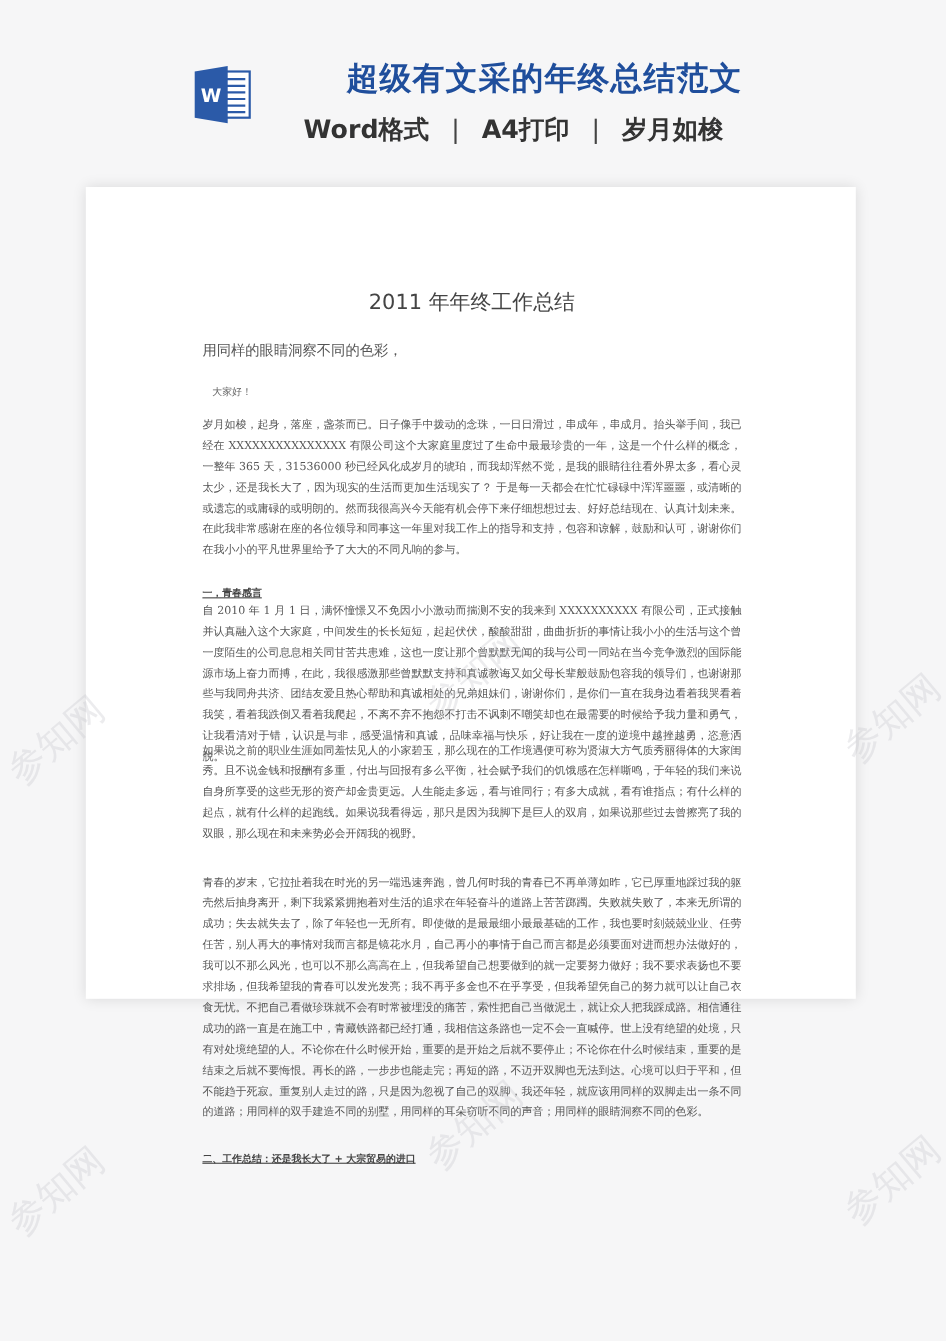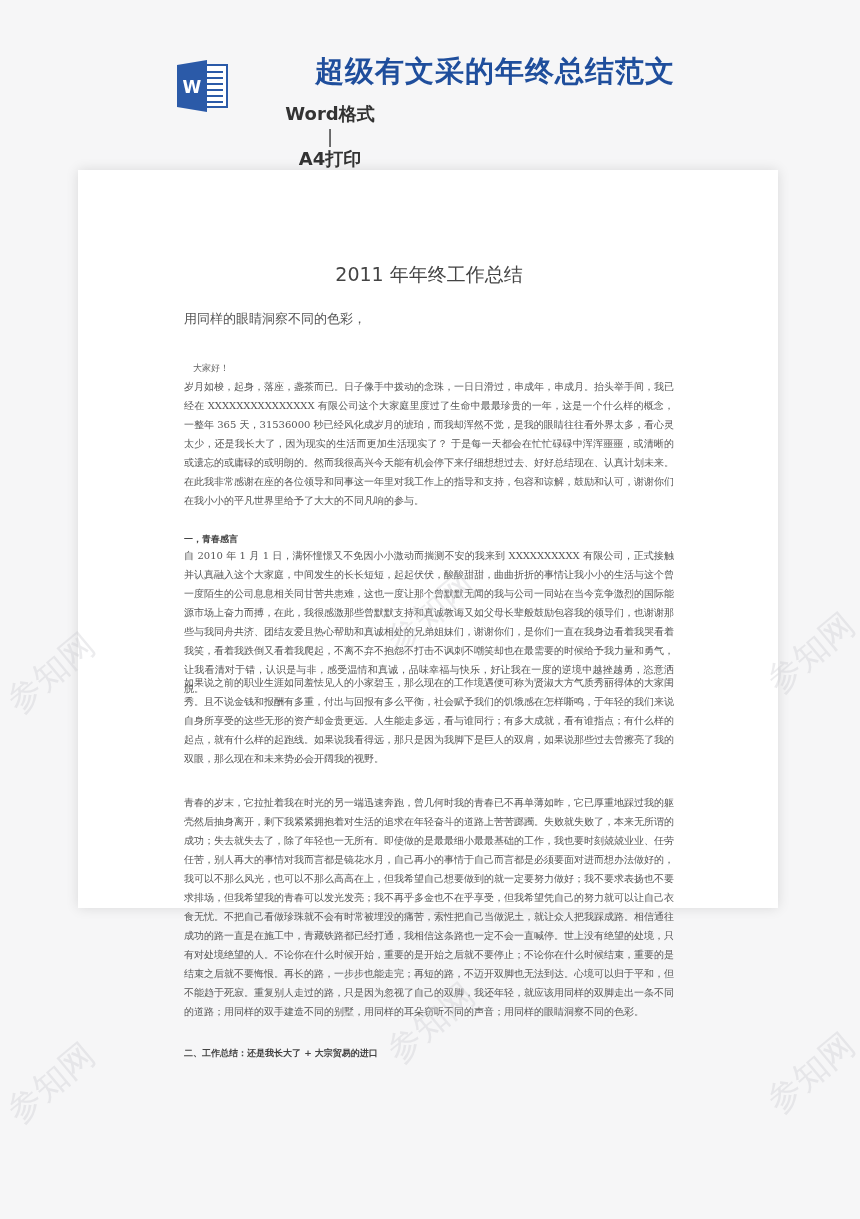--- a/index.html
+++ b/index.html
@@ -14,22 +14,22 @@
     .word-icon { position: absolute; left: 175px; top: 58px; width: 56px; height: 56px; }
     .doc-title {
       position: absolute; left: 276px; top: 52px;
       font-family: "DejaVu Sans", sans-serif;
       font-weight: bold; font-size: 29px; color: #1f4e9c;
       letter-spacing: 1px; white-space: nowrap; margin-left: 39px;
     }
     .doc-sub {
       position: absolute; left: 276px; top: 102px;
       font-family: "DejaVu Sans", sans-serif;
-      font-weight: bold; font-size: 18px; color: #333;
-      white-space: nowrap; display: flex; align-items: center; flex-direction: column;
+      font-weight: bold; font-size: 23px; color: #333;
+      white-space: nowrap; display: flex; align-items: center;
     }
     .doc-sub .sep { margin: 0 20px; font-weight: normal; color: #444; }
 
     .page {
       position: absolute; left: 78px; top: 170px;
       width: 700px; height: 738px;
       background: #ffffff;
       box-shadow: 0 0 12px rgba(0,0,0,0.12);
     }
     .page-inner { position: absolute; left: 106px; top: 0; width: 490px; }
@@ -37,35 +37,35 @@
       position: absolute; top: 92px; left: 0; width: 490px; text-align: center;
       font-family: "DejaVu Sans", sans-serif;
       font-size: 19px; color: #444;
     }
     .salutation {
       position: absolute; top: 140px; left: 0;
       font-family: "DejaVu Serif", serif;
       font-size: 13px; color: #555;
     }
     .greeting {
-      position: absolute; top: 192px; left: 9px;
+      position: absolute; top: 180px; left: 9px;
       font-family: Liberation Mono, monospace;
       font-size: 9px; color: #666;
     }
     .para {
       position: absolute; left: 0; width: 490px;
       font-family: "DejaVu Serif", serif;
       font-size: 10px; line-height: 19px; color: #555;
       text-align: justify; text-justify: inter-character;
       margin: 0;
     }
     .heading {
       position: absolute; left: 0;
       font-family: "DejaVu Sans", sans-serif;
-      font-weight: bold; font-size: 9px; color: #444;
+      font-weight: bold; font-size: 9px; color: #444; text-decoration: underline;
     }
     .watermark {
       position: absolute; font-size: 34px; color: rgba(200,200,205,0.35);
       transform: rotate(-40deg); white-space: nowrap;
       font-family: "DejaVu Sans", sans-serif; pointer-events: none;
     }
   </style>
 </head>
 <body>
 
@@ -82,21 +82,21 @@
     </g>
     <polygon points="2,7 32,2 32,54 2,49" fill="#2b5aa8"></polygon>
     <text x="17" y="35" text-anchor="middle" font-family="DejaVu Sans, sans-serif" font-weight="bold" font-size="17" fill="#ffffff">W</text>
   </svg>
   <div class="doc-title">超级有文采的年终总结范文</div>
   <div class="doc-sub">
     <span>Word格式</span>
     <span class="sep">|</span>
     <span>A4打印</span>
     <span class="sep">|</span>
-    <span>人生能走多远</span>
+    <span>岁月如梭</span>
   </div>
 </div>
 
 <div class="page">
   <div class="page-inner">
     <div class="essay-title">2011 年年终工作总结</div>
     <div class="salutation">用同样的眼睛洞察不同的色彩，</div>
     <div class="greeting">大家好！</div>
 
     <p class="para" style="top: 207px;">岁月如梭，起身，落座，盏茶而已。日子像手中拨动的念珠，一日日滑过，串成年，串成月。抬头举手间，我已经在 XXXXXXXXXXXXXXX 有限公司这个大家庭里度过了生命中最最珍贵的一年，这是一个什么样的概念，一整年 365 天，31536000 秒已经风化成岁月的琥珀，而我却浑然不觉，是我的眼睛往往看外界太多，看心灵太少，还是我长大了，因为现实的生活而更加生活现实了？ 于是每一天都会在忙忙碌碌中浑浑噩噩，或清晰的或遗忘的或庸碌的或明朗的。然而我很高兴今天能有机会停下来仔细想想过去、好好总结现在、认真计划未来。在此我非常感谢在座的各位领导和同事这一年里对我工作上的指导和支持，包容和谅解，鼓励和认可，谢谢你们在我小小的平凡世界里给予了大大的不同凡响的参与。</p>

